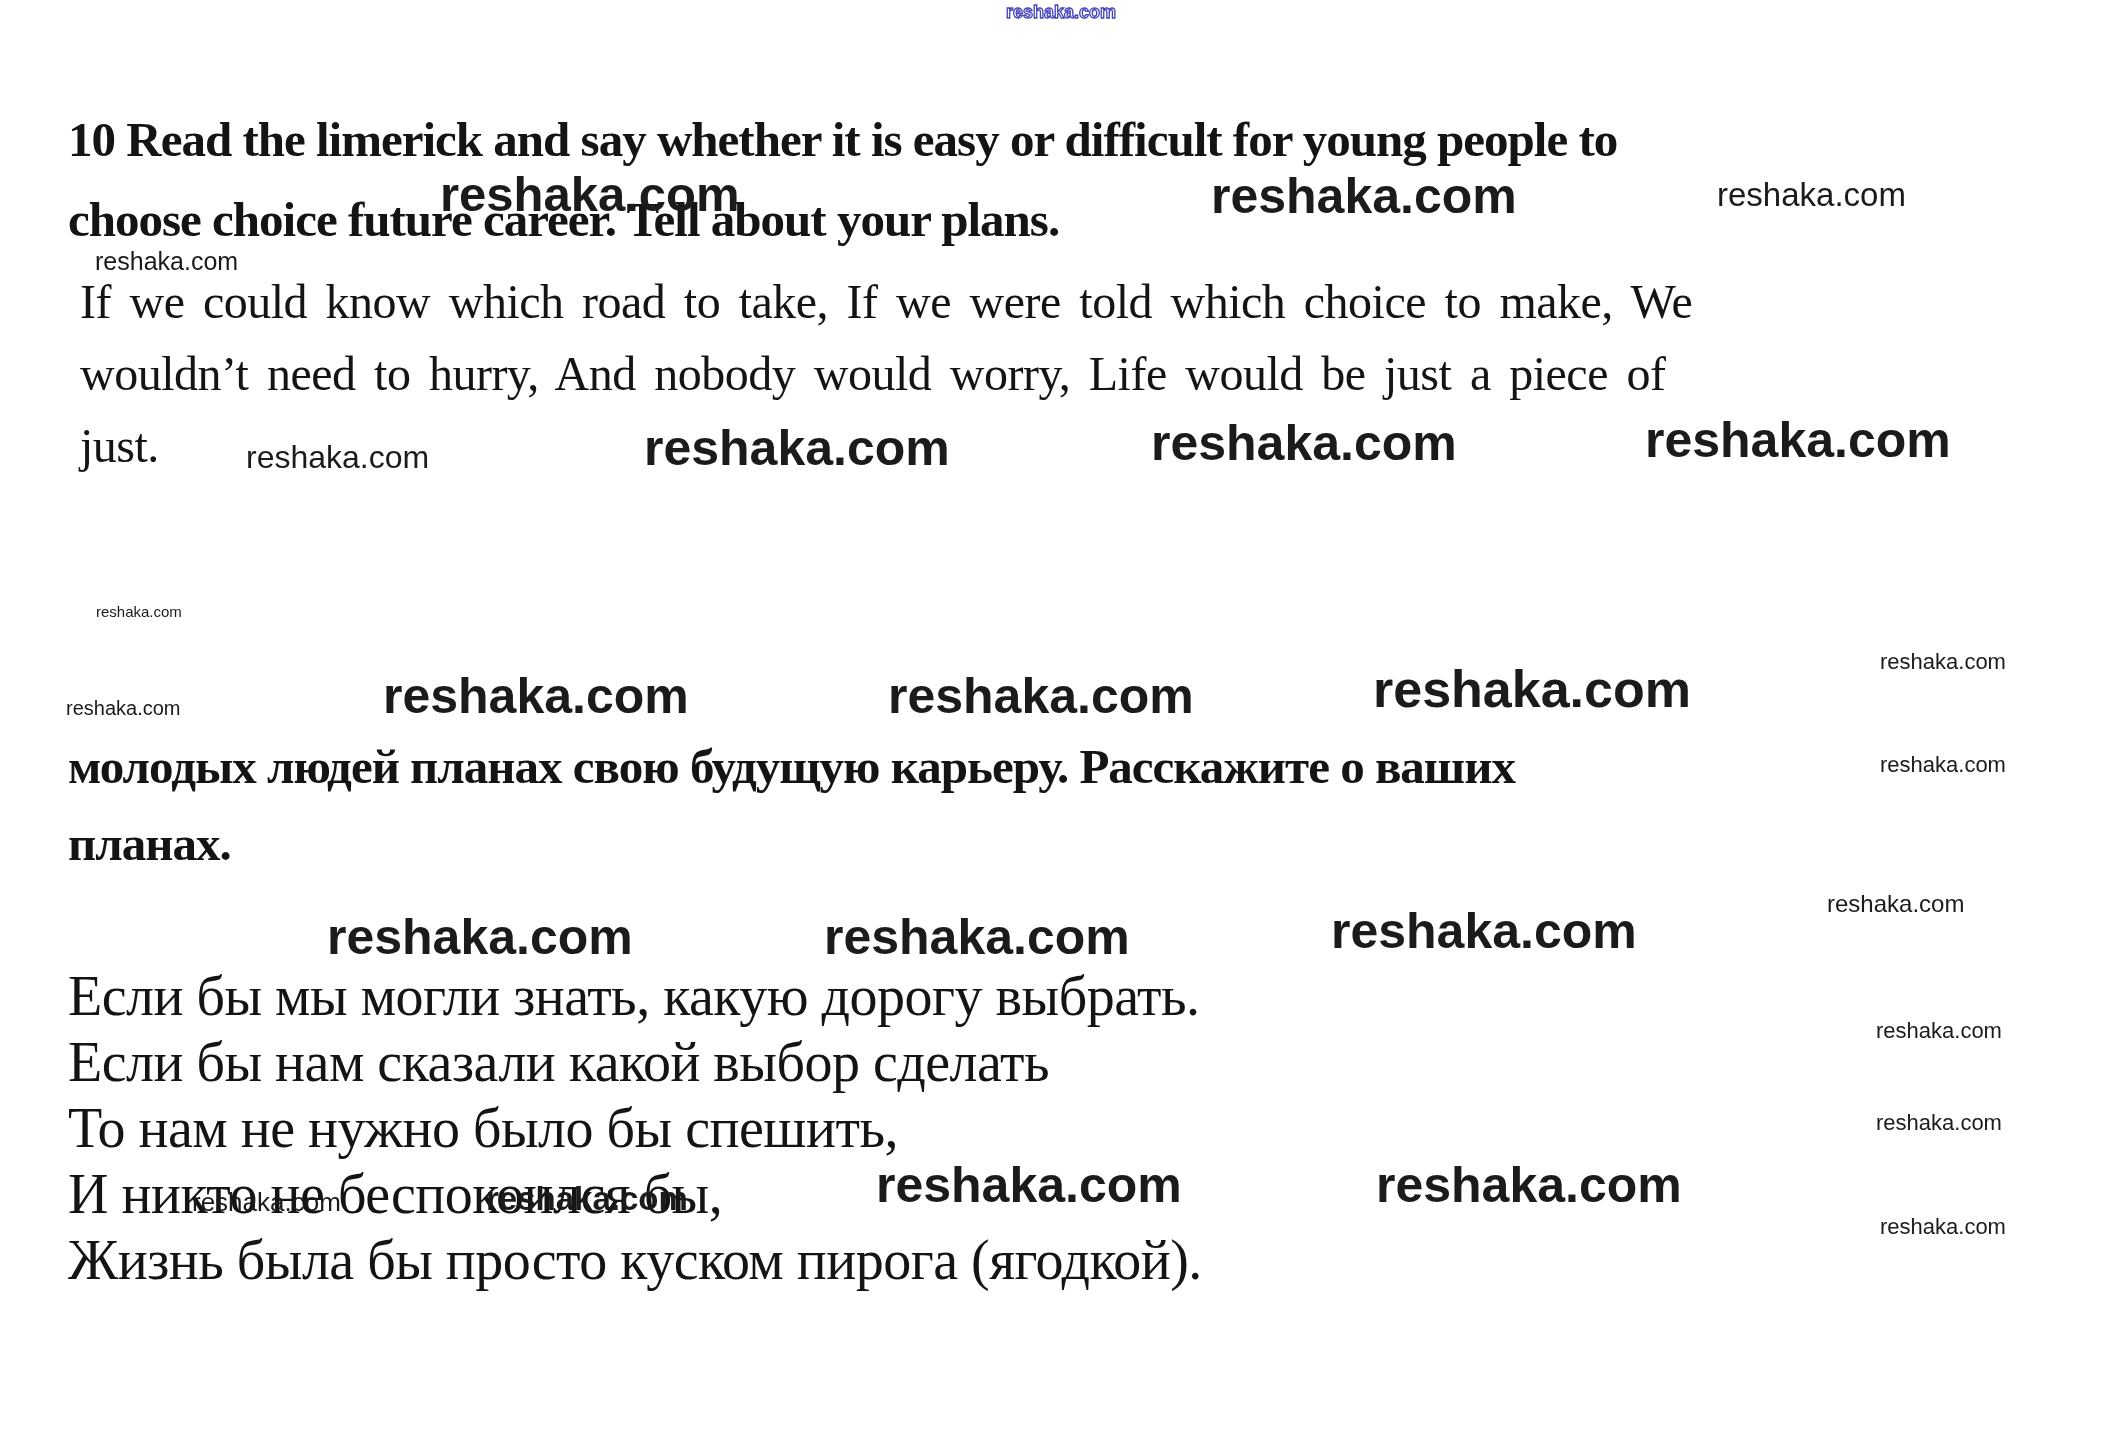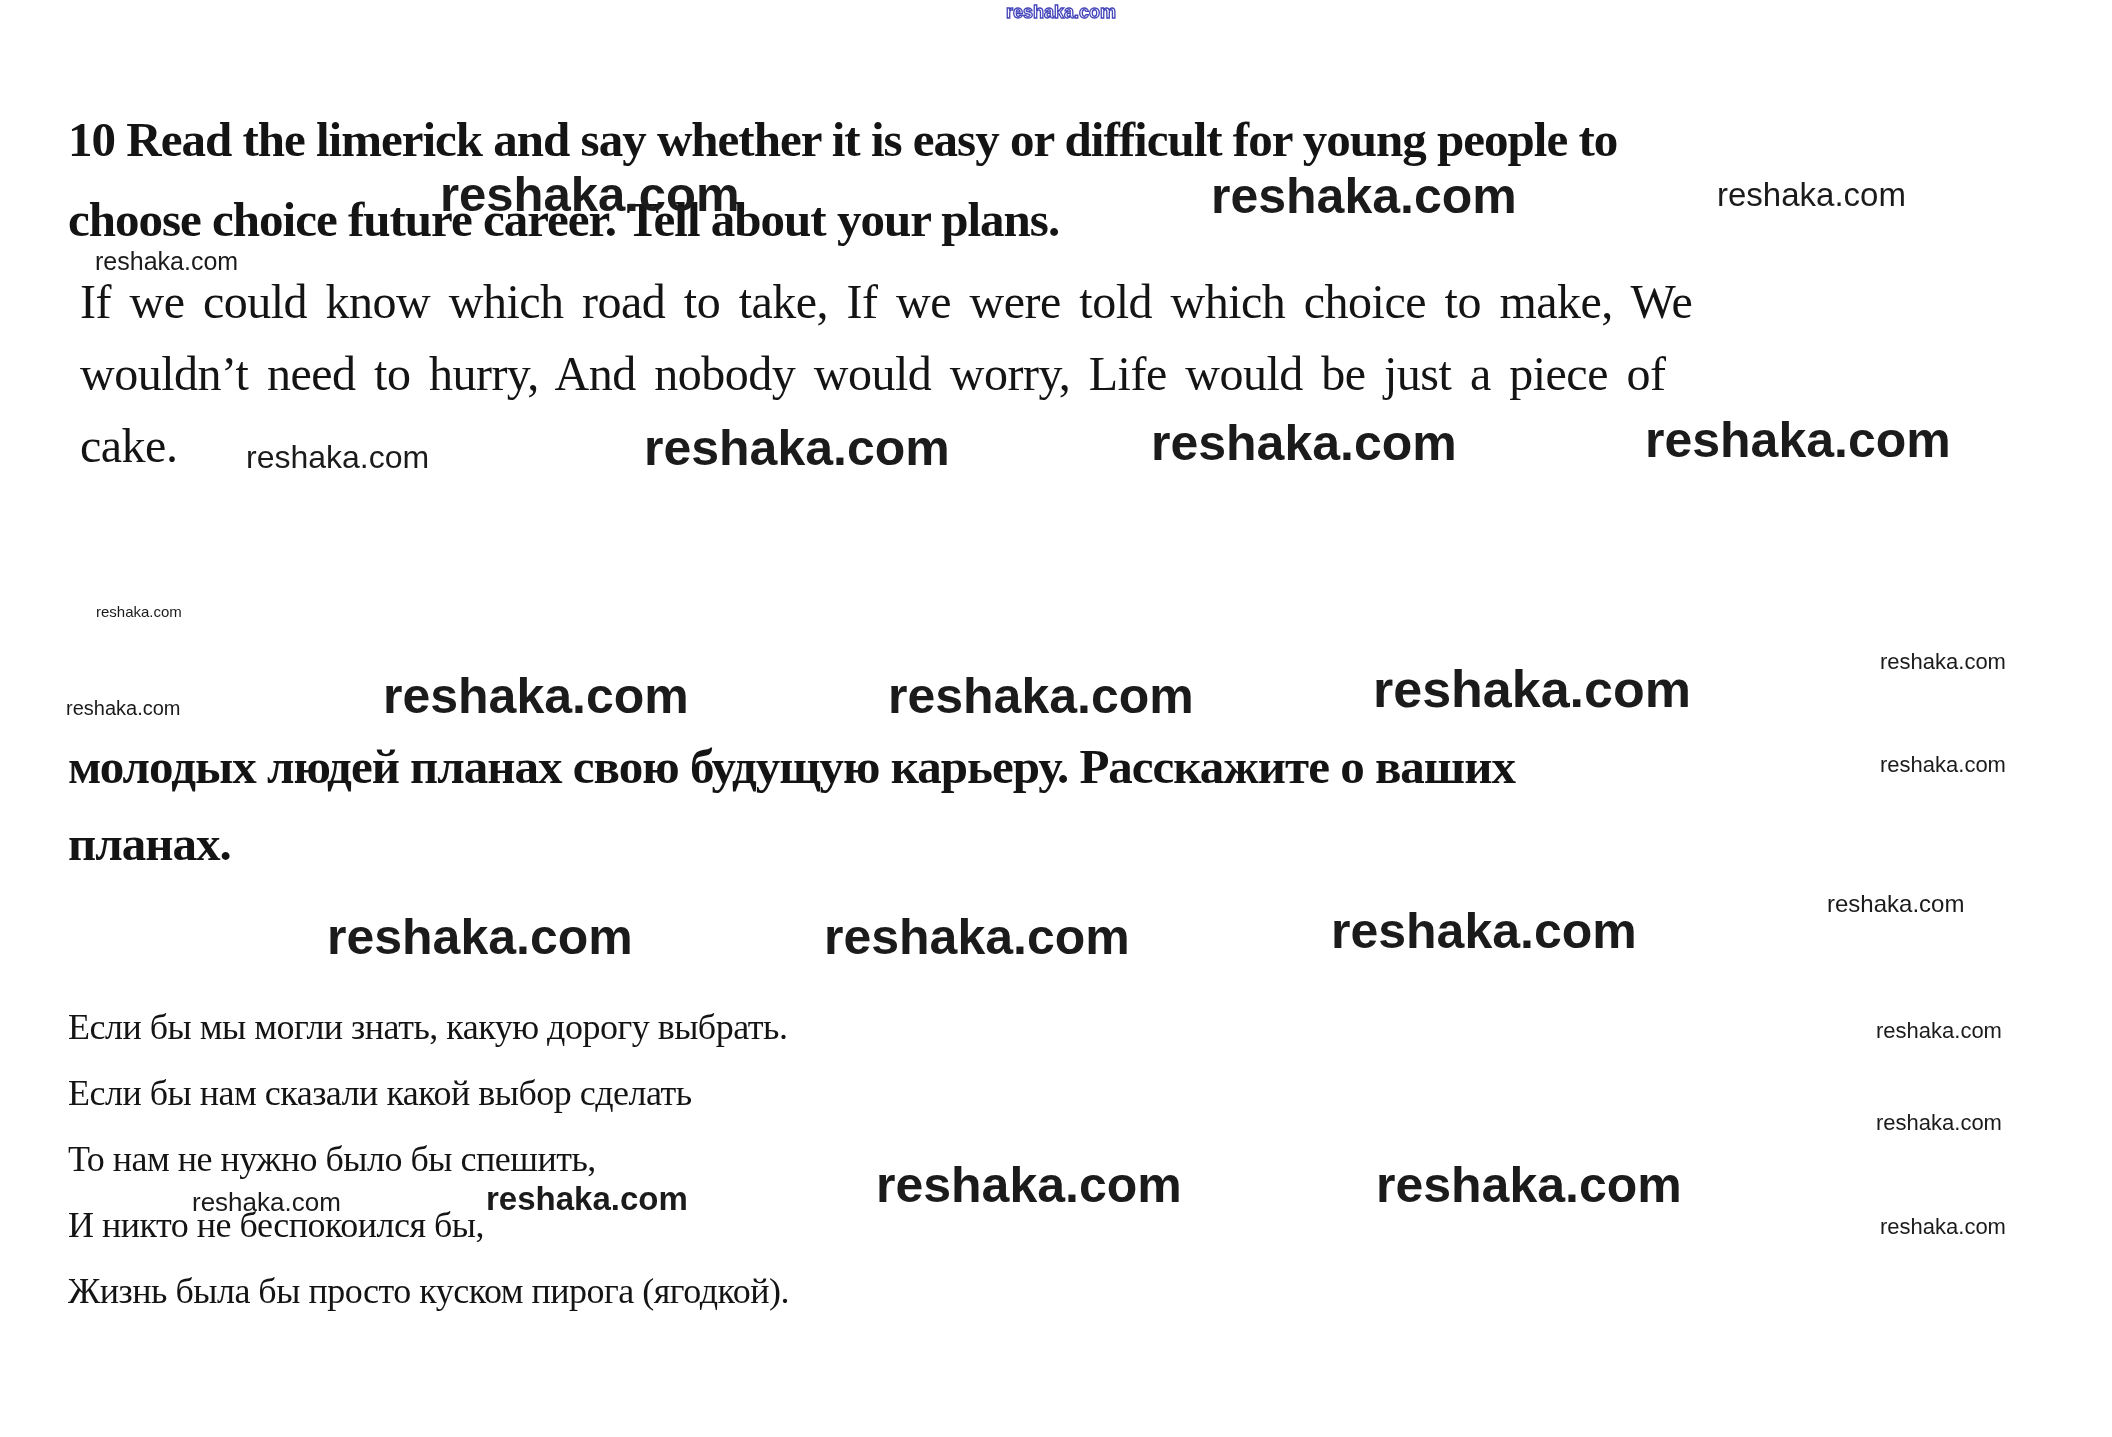--- a/index.html
+++ b/index.html
@@ -28,22 +28,22 @@
     left: 80px; top: 266px; width: 1990px;
     font-size: 48px; line-height: 72px;
     word-spacing: 7px; letter-spacing: -0.5px;
   }
   #ru-heading {
     left: 68px; top: 728px; width: 1990px;
     font-weight: bold; font-size: 49px; line-height: 77px;
     letter-spacing: -1px;
   }
   #ru-body {
-    left: 68px; top: 994px; width: 1990px;
-    font-size: 36px; line-height: 66px;
+    left: 68px; top: 963px; width: 1990px;
+    font-size: 56px; line-height: 66px;
     letter-spacing: -0.5px;
   }
 
   #watermark-layer {
     position: absolute; inset: 0;
     pointer-events: none;
     text-align: center;
   }
   .watermark {
     position: absolute;
@@ -65,21 +65,21 @@
 
   <section>
     <div id="en-heading" class="block">
         <div class="line">10 Read the limerick and say whether it is easy or difficult for young people to</div>
         <div class="line">choose choice future career. Tell about your plans.</div>
       </div>
 
     <div id="en-body" class="block">
         <div class="line">If we could know which road to take, If we were told which choice to make, We</div>
         <div class="line">wouldn’t need to hurry, And nobody would worry, Life would be just a piece of</div>
-        <div class="line">cake.</div>
+        <div class="line">just.</div>
       </div>
   </section>
 
   <section>
     <div id="ru-heading" class="block">
         <div class="line">молодых людей планах свою будущую карьеру. Расскажите о ваших</div>
         <div class="line">планах.</div>
       </div>
 
     <div id="ru-body" class="block">

